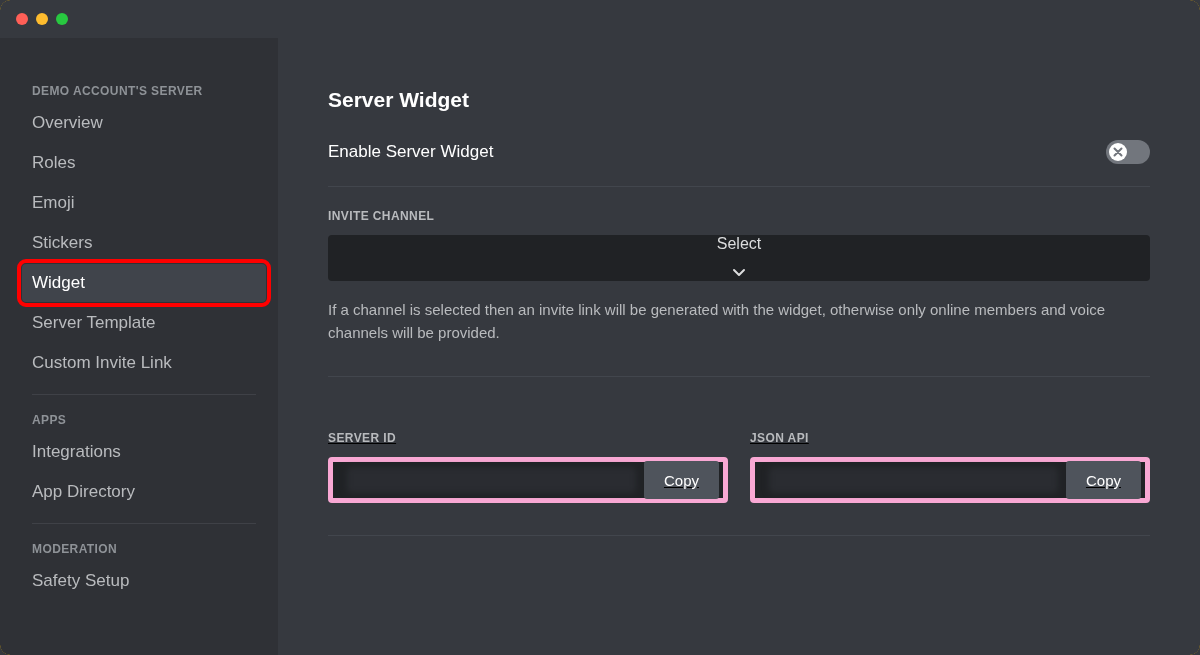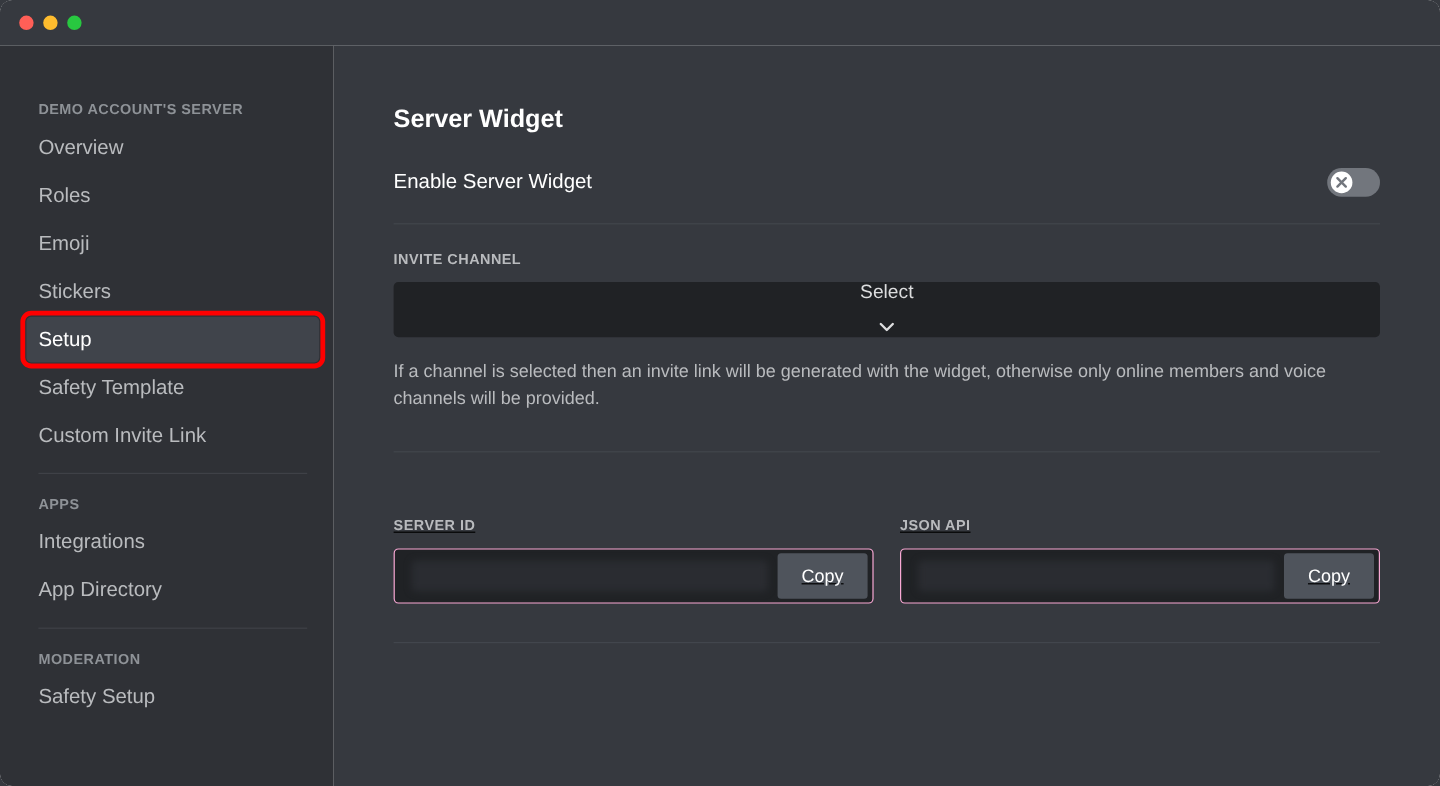--- a/index.html
+++ b/index.html
@@ -7,21 +7,21 @@
     font-family: -apple-system, BlinkMacSystemFont, "Segoe UI", Helvetica, Arial, sans-serif;
     background: #36393f;
     width: 1200px;
     height: 655px;
     overflow: hidden;
     border-radius: 10px;
   }
   .window {
     width: 1200px;
     height: 655px;
-    background: #e5e5e5;
+    background: #eab308;
     border-radius: 10px;
     overflow: hidden;
     position: relative;
   }
   .titlebar {
     height: 38px;
     background: #36393f;
     display: flex;
     align-items: center;
     padding-left: 16px;
@@ -166,21 +166,21 @@
   }
 
   .two-col {
     display: flex;
     gap: 22px;
   }
   .col { flex: 1; text-decoration: underline; }
 
   .copy-box {
     background: #202225;
-    border: 1px solid #f9a8d4;
+    border: 5px solid #f9a8d4;
     border-radius: 4px;
     height: 46px;
     display: flex;
     align-items: center;
     padding: 4px;
     gap: 8px;
   }
   .copy-value {
     flex: 1;
     height: 26px;
@@ -217,22 +217,22 @@
 
   <div class="body-area">
 
     <nav class="sidebar">
 
       <div class="sidebar-section-header">DEMO ACCOUNT'S SERVER</div>
       <div class="sidebar-item">Overview</div>
       <div class="sidebar-item">Roles</div>
       <div class="sidebar-item">Emoji</div>
       <div class="sidebar-item">Stickers</div>
-      <div class="sidebar-item selected highlighted">Setup</div>
-      <div class="sidebar-item">Safety Template</div>
+      <div class="sidebar-item selected highlighted">Widget</div>
+      <div class="sidebar-item">Server Template</div>
       <div class="sidebar-item">Custom Invite Link</div>
 
       <hr class="sb-divider">
 
       <div class="sidebar-section-header">APPS</div>
       <div class="sidebar-item">Integrations</div>
       <div class="sidebar-item">App Directory</div>
 
       <hr class="sb-divider">
 

